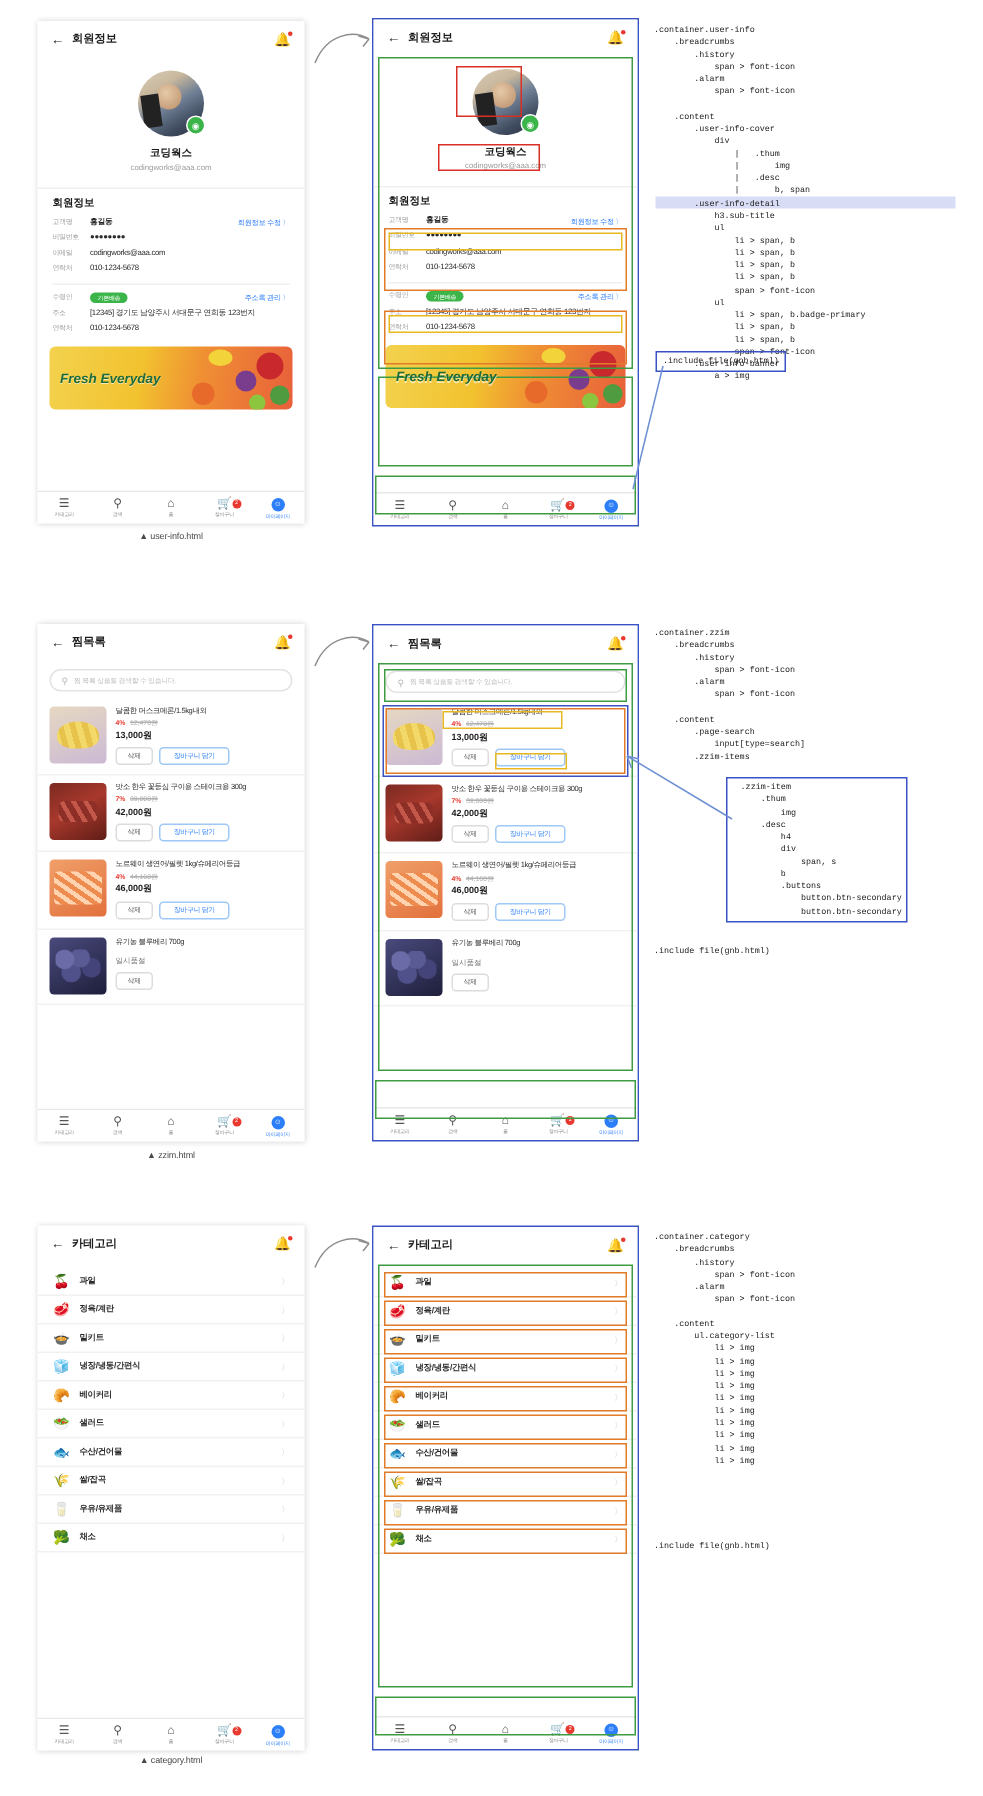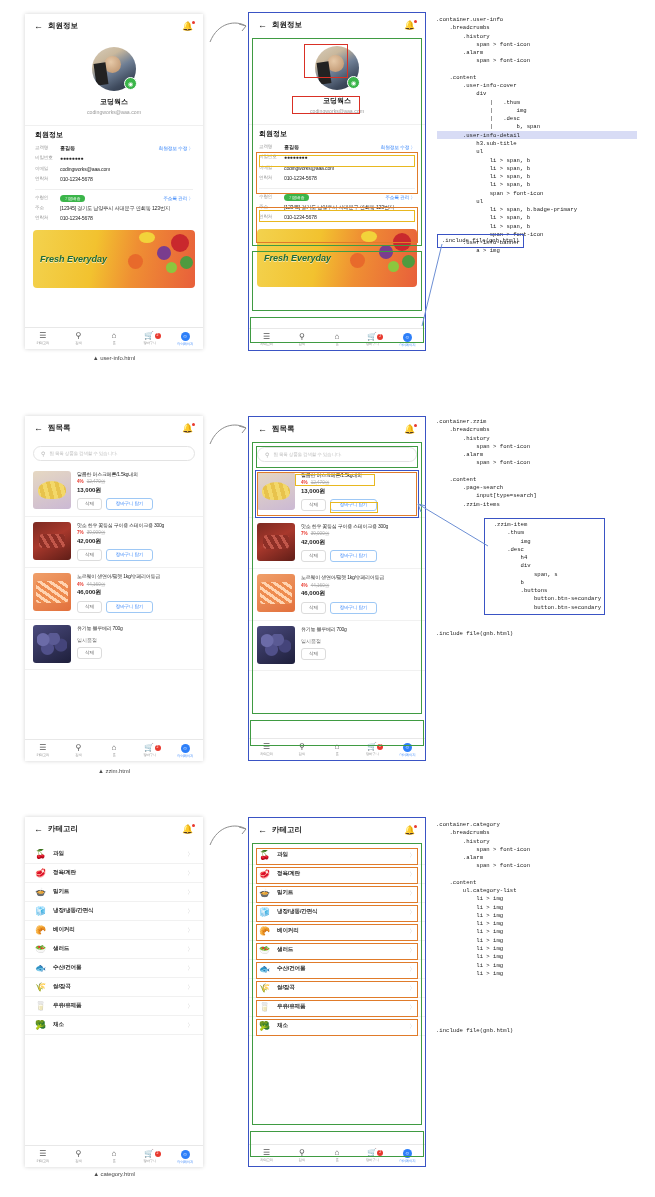--- a/index.html
+++ b/index.html
@@ -116,21 +116,21 @@
   .info-row .link {
     font-size: 4.8px; color: #2d7ff9; white-space: nowrap; letter-spacing: -.2px;
   }
   .badge-primary {
     display: inline-block; background: #3bb54a; color: #fff;
     font-size: 4px; border-radius: 6px; padding: 1px 5px; line-height: 1.3;
   }
   .divider { height: 1px; background: #efefef; margin: 5px 0; }
 
   .banner {
-    margin: 7px 8px 0; height: 58px; border-radius: 4px;
+    margin: 7px 8px 0; height: 42px; border-radius: 4px;
     background: linear-gradient(100deg,#f3d24e 0%,#f2c22f 38%,#ef8f33 62%,#e85f3b 100%);
     position: relative; overflow: hidden;
     display: flex; align-items: center;
   }
   .banner .bn-text {
     font-size: 9px; font-style: italic; font-weight: bold;
     color: #1d6b3a; padding-left: 7px; text-shadow: 0 1px 0 #fff9;
     z-index: 2;
   }
   .banner .fruit {

